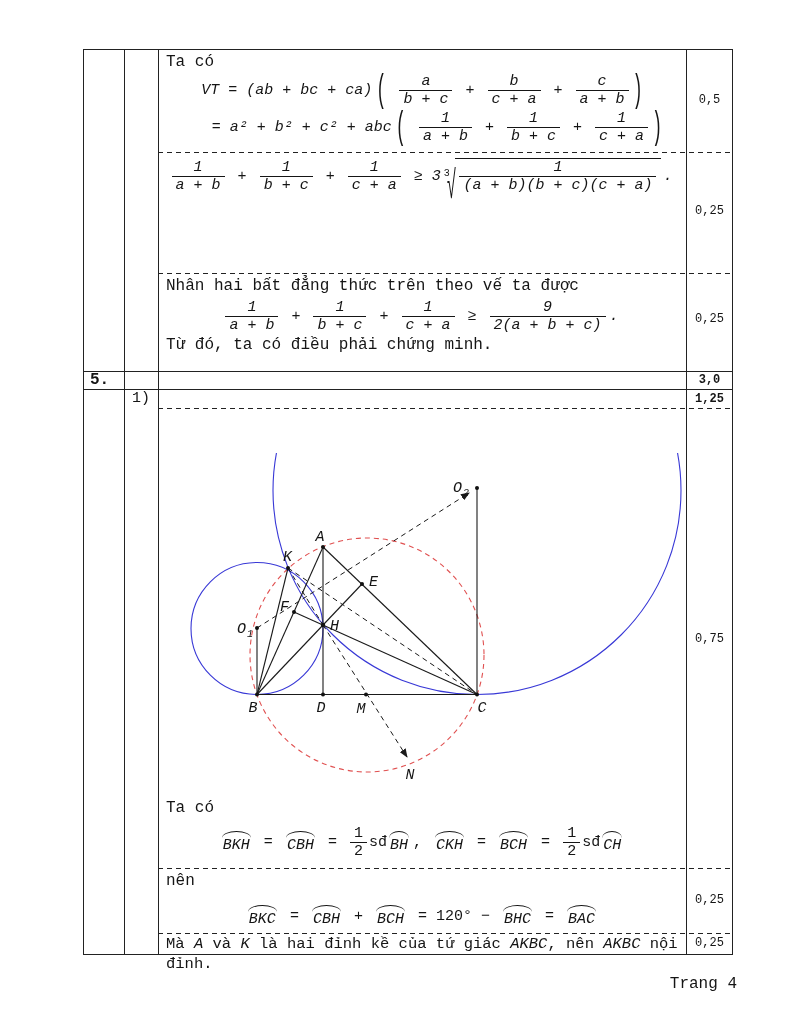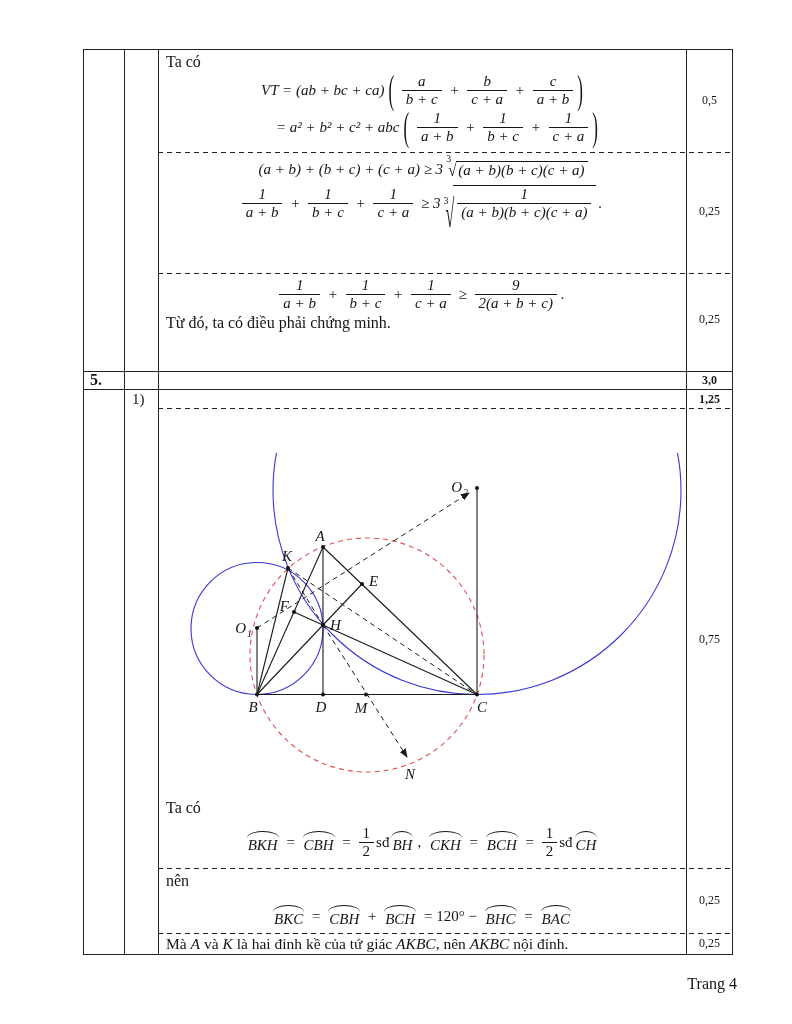--- a/index.html
+++ b/index.html
@@ -1,17 +1,17 @@
 <!DOCTYPE html>
 <html><head>
 <meta charset="utf-8">
 <style>
   html,body{margin:0;padding:0;background:#fff;}
   .page{position:relative;width:792px;height:1024px;background:#ffffff;overflow:hidden;
-        font-family:Liberation Serif, serif;color:#151515;}
+        font-family:Liberation Mono, monospace;color:#151515;}
   
   .vl{position:absolute;width:1px;top:49px;height:905px;background:#222;}
   .hl{position:absolute;height:1px;left:83px;width:650px;background:#222;}
   .dl{position:absolute;height:1px;left:158px;width:574px;
       background:repeating-linear-gradient(to right,#222 0 5px,transparent 5px 9px);}
   
   .row{position:absolute;left:158px;width:528px;}
   .intro{font-size:16px;padding:4px 0 0 8px;}
   .eqline{text-align:center;font-style:italic;font-size:15px;margin-top:2px;}
   .eqline > *{vertical-align:middle;}
@@ -79,34 +79,32 @@
       <span class="tok">= a² + b² + c² + abc</span><span class="bigp">(</span>
       <span class="frac"><span class="num">1</span><span class="den">a + b</span></span>
       <span class="tok">+</span>
       <span class="frac"><span class="num">1</span><span class="den">b + c</span></span>
       <span class="tok">+</span>
       <span class="frac"><span class="num">1</span><span class="den">c + a</span></span><span class="bigp">)</span>
     </div>
   </div>
 
   <div class="row" style="top:152px;height:121px">
-    <div class="eqline" style="margin-top:8px">
-      <span class="tok">(a + b) + (b + c) + (c + a) ≥ 3</span><span class="root"><sup class="idx">3</sup><span class="rsign">√</span><span class="radicand">(a + b)(b + c)(c + a)</span></span>
-    </div>
     <div class="eqline" style="margin-top:6px">
       <span class="frac"><span class="num">1</span><span class="den">a + b</span></span>
       <span class="tok">+</span>
       <span class="frac"><span class="num">1</span><span class="den">b + c</span></span>
       <span class="tok">+</span>
       <span class="frac"><span class="num">1</span><span class="den">c + a</span></span>
       <span class="tok">≥ 3</span><span class="root tall"><sup class="idx">3</sup><span class="rsign">√</span><span class="radicand"><span class="frac"><span class="num">1</span><span class="den">(a + b)(b + c)(c + a)</span></span></span></span><span class="tok">.</span>
     </div>
   </div>
 
   <div class="row" style="top:273px;height:98px">
+    <div class="intro">Nhân hai bất đẳng thức trên theo vế ta được</div>
     <div class="eqline" style="margin-top:4px">
       <span class="frac"><span class="num">1</span><span class="den">a + b</span></span>
       <span class="tok">+</span>
       <span class="frac"><span class="num">1</span><span class="den">b + c</span></span>
       <span class="tok">+</span>
       <span class="frac"><span class="num">1</span><span class="den">c + a</span></span>
       <span class="tok">≥</span>
       <span class="frac"><span class="num">9</span><span class="den">2(a + b + c)</span></span><span class="tok">.</span>
     </div>
     <div class="intro" style="padding-top:2px">Từ đó, ta có điều phải chứng minh.</div>

